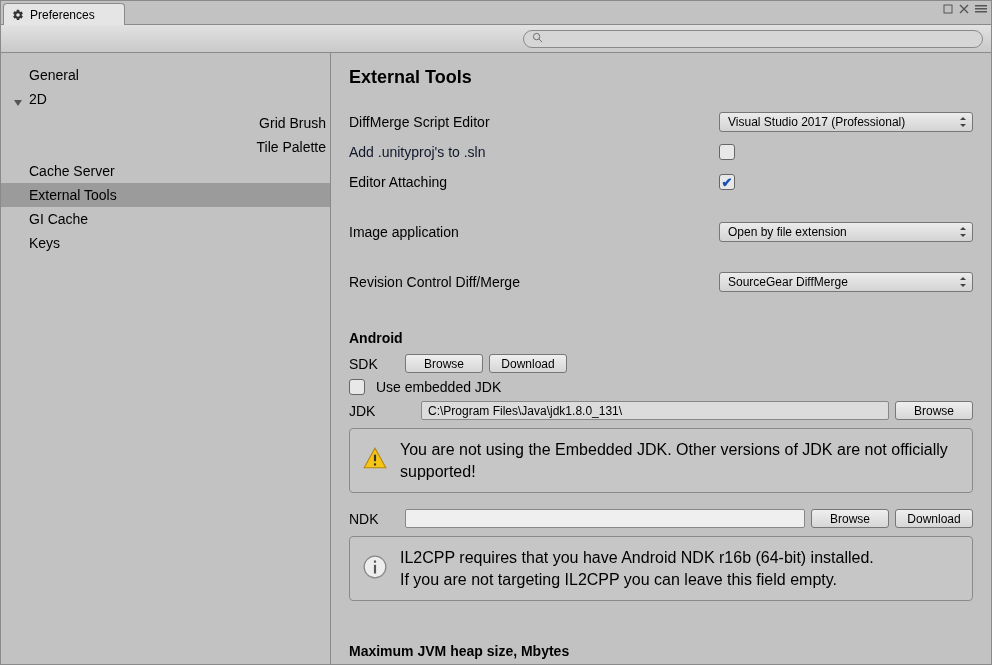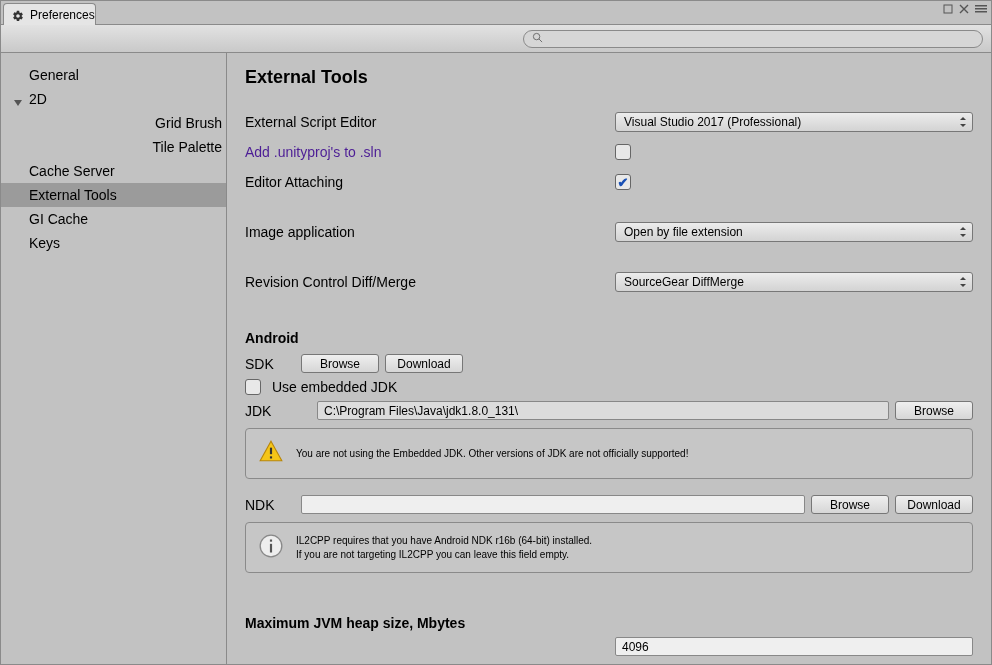--- a/index.html
+++ b/index.html
@@ -24,23 +24,23 @@
   display: flex;
   align-items: flex-end;
   border-bottom: 1px solid #8a8a8a;
   position: relative;
 }
 .tab {
   background: #e5e5e5;
   border: 1px solid #8a8a8a;
   border-bottom: none;
   border-radius: 4px 4px 0 0;
-  padding: 3px 0 3px 8px;
-  display: flex;
-  align-items: flex-end;
+  padding: 3px 29px 3px 8px;
+  display: flex;
+  align-items: center;
   gap: 6px;
   margin-left: 2px;
   margin-bottom: -1px;
   height: 22px;
 }
 .gear-icon svg { display: block; }
 .titlebar-right {
   position: absolute;
   right: 4px;
   top: 2px;
@@ -78,21 +78,21 @@
   font-size: 11px;
 }
 
 .content {
   flex: 1;
   display: flex;
   background: #c2c2c2;
   overflow: hidden;
 }
 .sidebar {
-  width: 226px;
+  width: 330px;
   border-right: 1px solid #8a8a8a;
   padding-top: 10px;
 }
 .side-item {
   padding: 4px 4px 4px 28px;
   cursor: default;
   font-size: 14px;
 }
 .side-item.child {
   padding-left: 46px;
@@ -121,21 +121,21 @@
 .form-row {
   display: flex;
   align-items: center;
   min-height: 24px;
   margin-bottom: 6px;
 }
 .label-col {
   width: 370px;
   font-size: 14px;
 }
-.label-col.disabled { color: #4c1d95; }
+.label-col.disabled { color: #0f172a; }
 .ctrl-col { flex: 1; display: flex; align-items: center; gap: 6px; }
 .dropdown {
   flex: 1;
   height: 20px;
   background: linear-gradient(#ececec, #d3d3d3);
   border: 1px solid #777;
   border-radius: 3px;
   display: flex;
   align-items: center;
   padding: 0 18px 0 8px;
@@ -220,21 +220,21 @@
   border: 1px solid #8a8a8a;
   border-radius: 4px;
   background: #c6c6c6;
   padding: 10px 12px;
   display: flex;
   align-items: center;
   gap: 12px;
   margin: 8px 0 16px 0;
 }
 .info-box .icon { flex-shrink: 0; }
-.info-box .text { font-size: 10px; line-height: 1.35; }
+.info-box .text { font-size: 16px; line-height: 1.35; }
 .heap-row { display: flex; align-items: center; margin-top: 10px; }
 .heap-row .label-col { width: 370px; font-size: 14px; font-weight: bold; }
 .heap-row .textbox { flex: 1; margin-top: 48px; }
 </style>
 </head>
 <body>
 
 <div class="window">
 
   <div class="titlebar">
@@ -295,21 +295,21 @@
       <div class="side-item">Cache Server</div>
       <div class="side-item selected">External Tools</div>
       <div class="side-item">GI Cache</div>
       <div class="side-item">Keys</div>
     </div>
 
     <div class="main">
       <h1 class="page-title">External Tools</h1>
 
       <div class="form-row">
-        <div class="label-col">External Script Editor</div>
+        <div class="label-col">DiffMerge Script Editor</div>
         <div class="ctrl-col">
           <div class="dropdown">Visual Studio 2017 (Professional)</div>
         </div>
       </div>
       <div class="form-row">
         <div class="label-col disabled">Add .unityproj's to .sln</div>
         <div class="ctrl-col">
           <span class="checkbox"></span>
         </div>
       </div>

